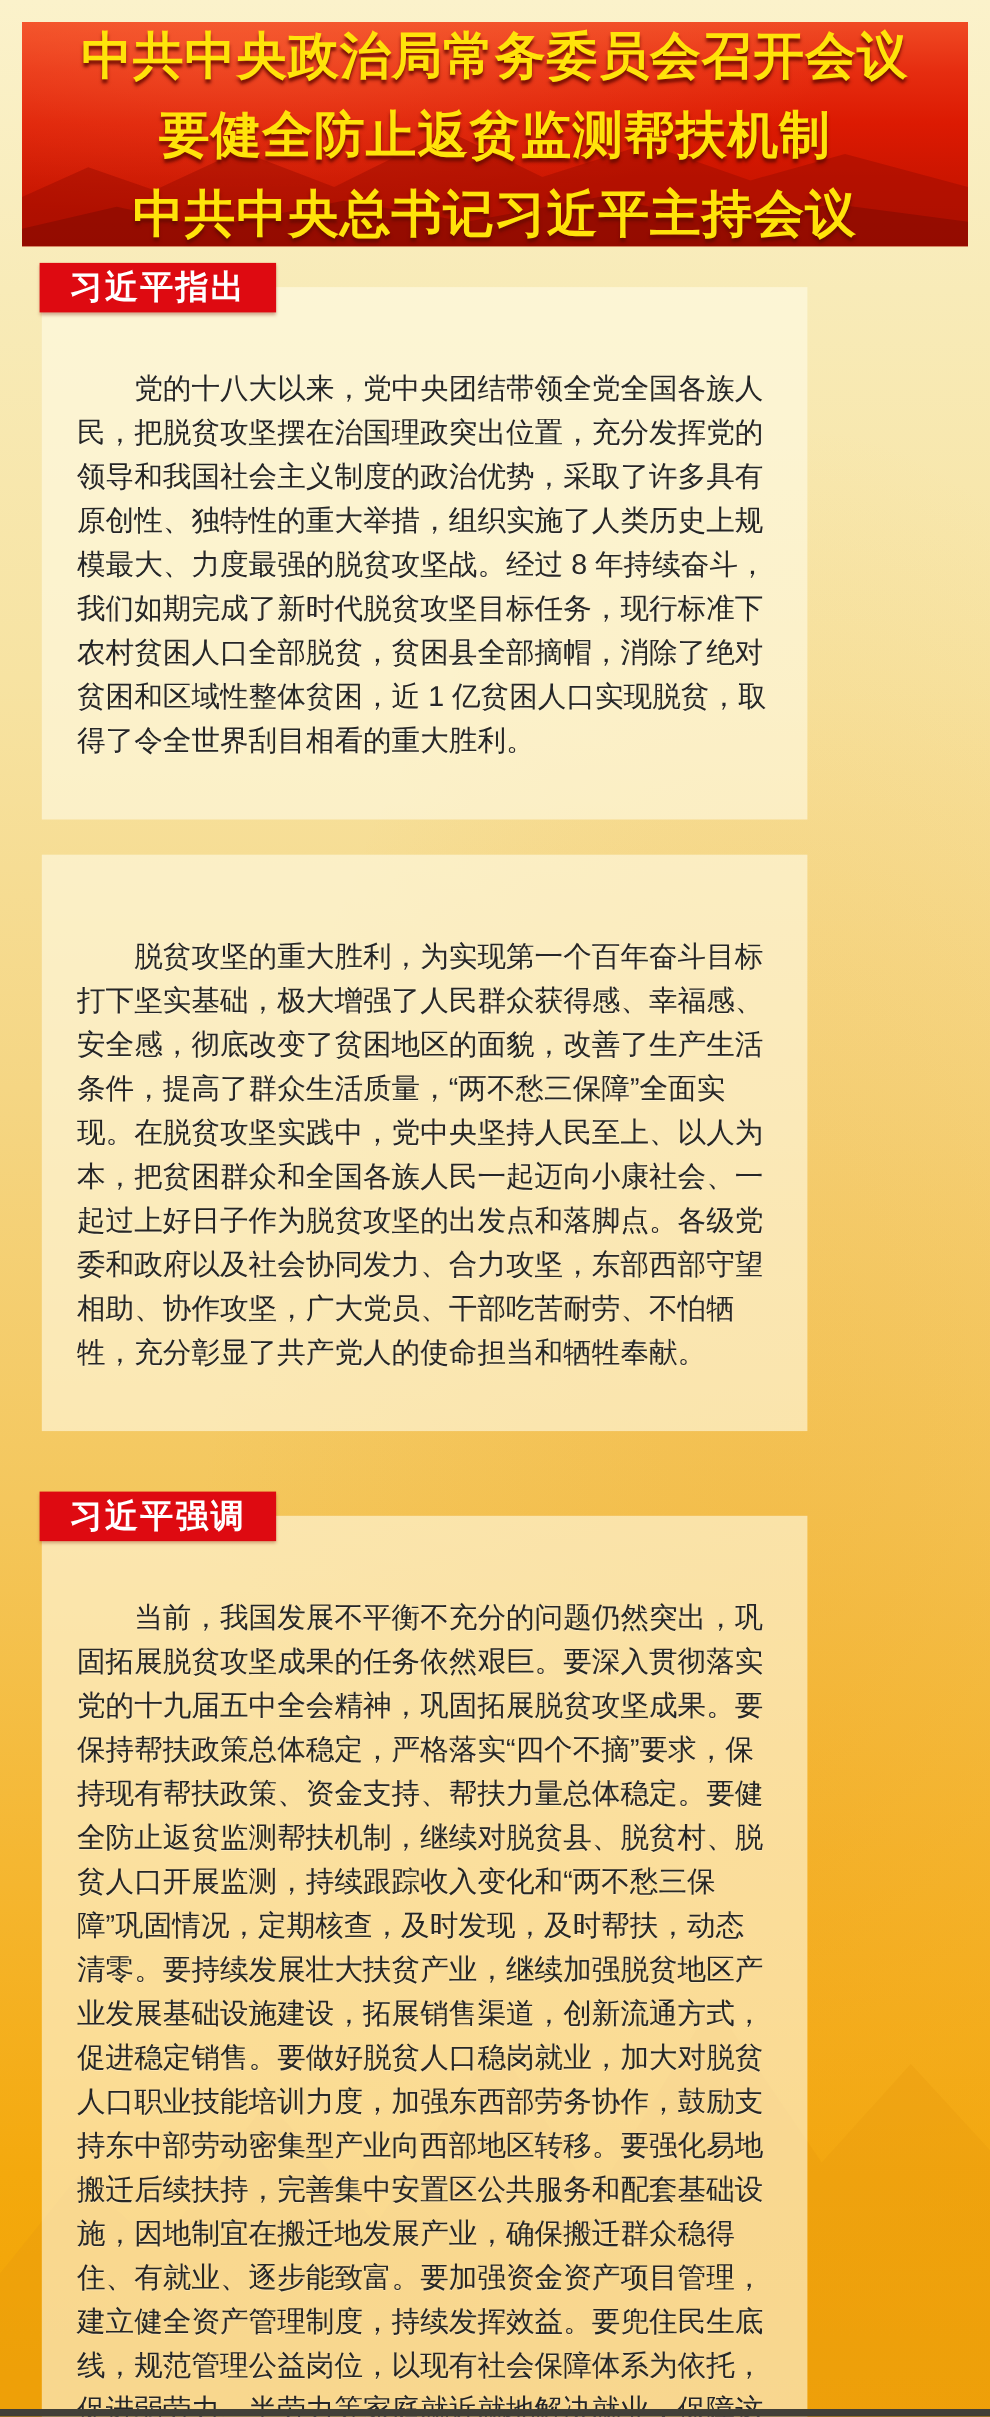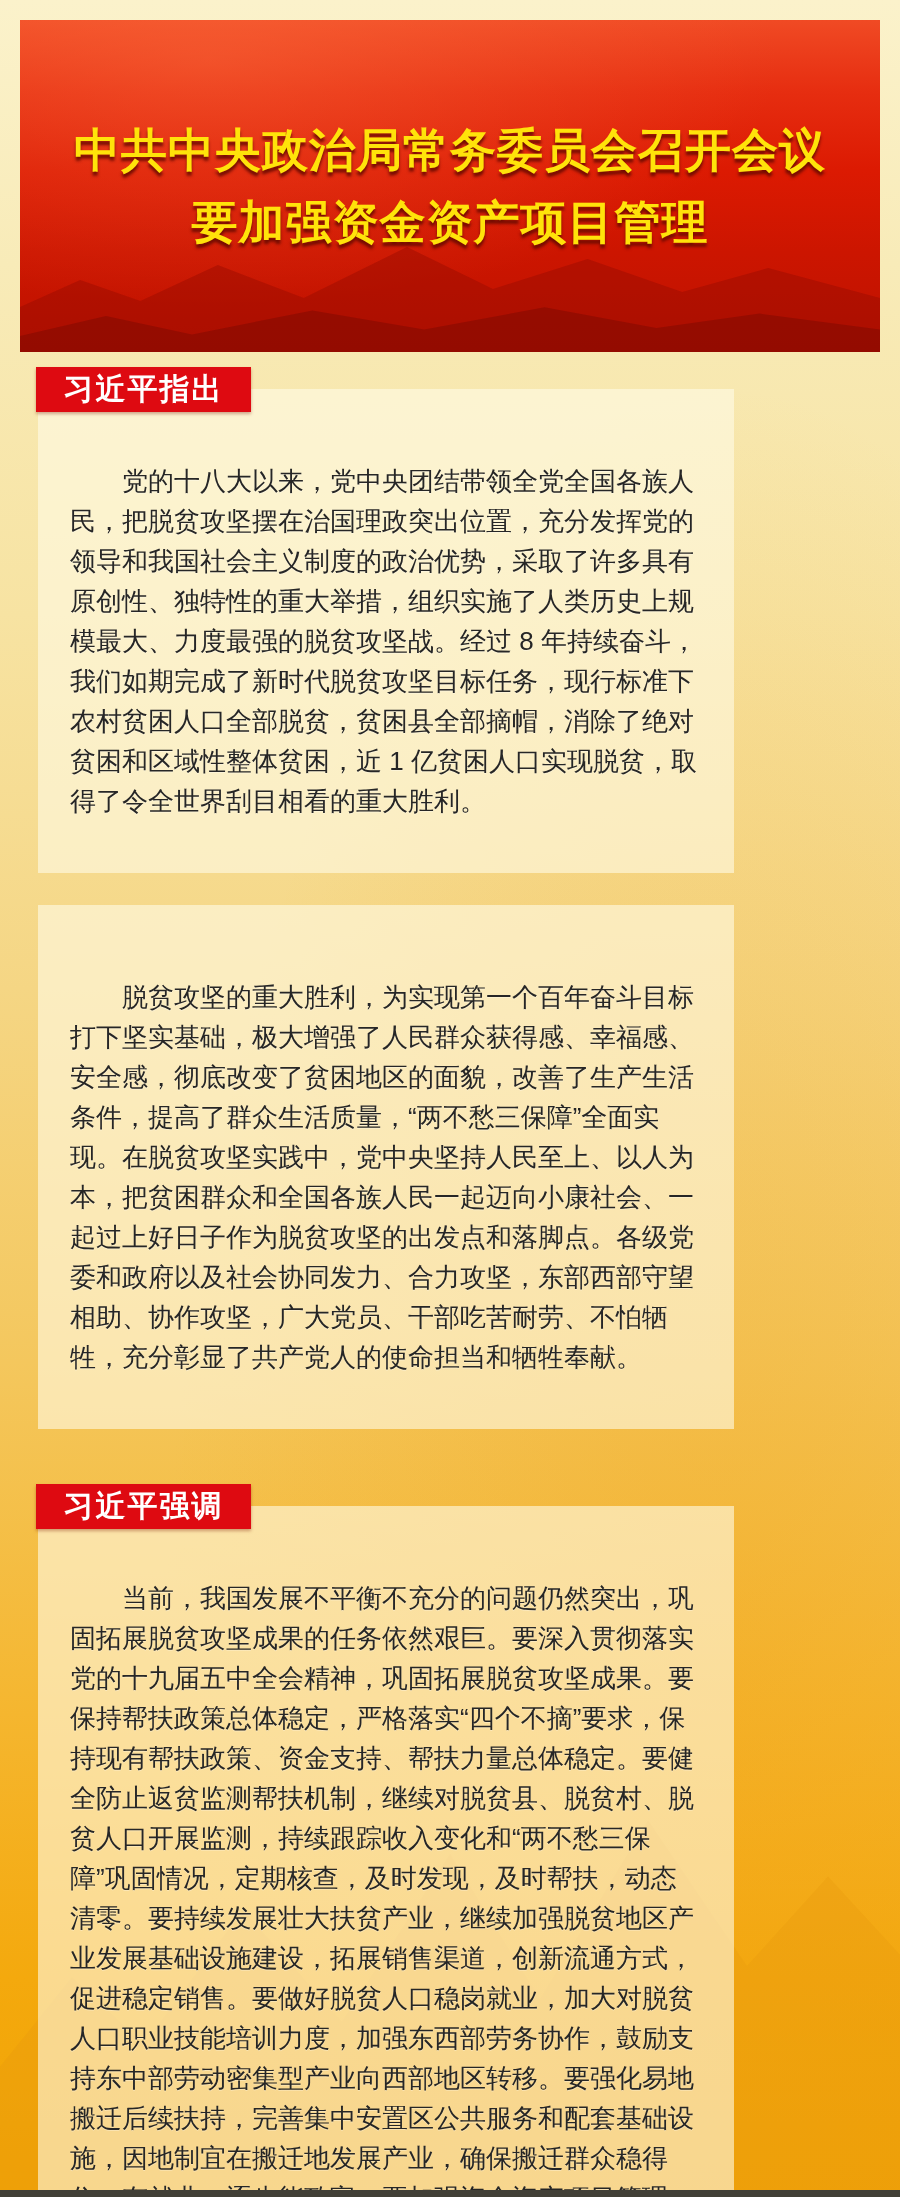--- a/index.html
+++ b/index.html
@@ -21,21 +21,21 @@
   .page::after {
     content: ""; position: absolute; left: 0; right: 0; bottom: 7px; height: 560px;
     background: rgba(233,155,15,0.35); pointer-events: none;
     clip-path: polygon(0 78%, 8% 62%, 16% 74%, 27% 50%, 38% 70%, 50% 40%,
                        60% 66%, 72% 34%, 83% 60%, 92% 44%, 100% 58%, 100% 100%, 0 100%);
   }
   .content { position: relative; z-index: 1; }
 
   
   .banner {
-    position: relative; height: 332px; overflow: hidden;
+    position: relative; height: 204px; overflow: hidden;
     background:
       radial-gradient(ellipse at 22% 12%, rgba(255,120,70,0.38), transparent 60%),
       linear-gradient(180deg, #F04A24 0%, #E62D10 22%, #DC1A02 45%, #CC1500 70%, #BD1200 100%);
     display: flex; flex-direction: column; align-items: center; justify-content: center;
   }
   .banner::before {
     content: ""; position: absolute; left: 0; right: 0; bottom: 0; height: 150px;
     background: rgba(150,12,0,0.45);
     clip-path: polygon(0 70%, 7% 52%, 14% 66%, 23% 42%, 33% 64%, 45% 30%,
                        55% 58%, 66% 38%, 77% 60%, 87% 44%, 100% 64%, 100% 100%, 0 100%);
@@ -92,21 +92,22 @@
   }
 </style>
 </head>
 <body>
 
 <div class="page">
   <div class="content">
 
     <div class="banner">
       <div class="banner-title">中共中央政治局常务委员会召开会议</div>
-      <div class="banner-title">要加强资金资产项目管理</div>
+      <div class="banner-title">要健全防止返贫监测帮扶机制</div>
+      <div class="banner-title">中共中央总书记习近平主持会议</div>
     </div>
 
 
     <div class="section first">
       <div class="label">习近平指出</div>
       <div class="panel">
         <p class="quote">党的十八大以来，党中央团结带领全党全国各族人民，把脱贫攻坚摆在治国理政突出位置，充分发挥党的领导和我国社会主义制度的政治优势，采取了许多具有原创性、独特性的重大举措，组织实施了人类历史上规模最大、力度最强的脱贫攻坚战。经过 8 年持续奋斗，我们如期完成了新时代脱贫攻坚目标任务，现行标准下农村贫困人口全部脱贫，贫困县全部摘帽，消除了绝对贫困和区域性整体贫困，近 1 亿贫困人口实现脱贫，取得了令全世界刮目相看的重大胜利。</p>
       </div>
     </div>
 

